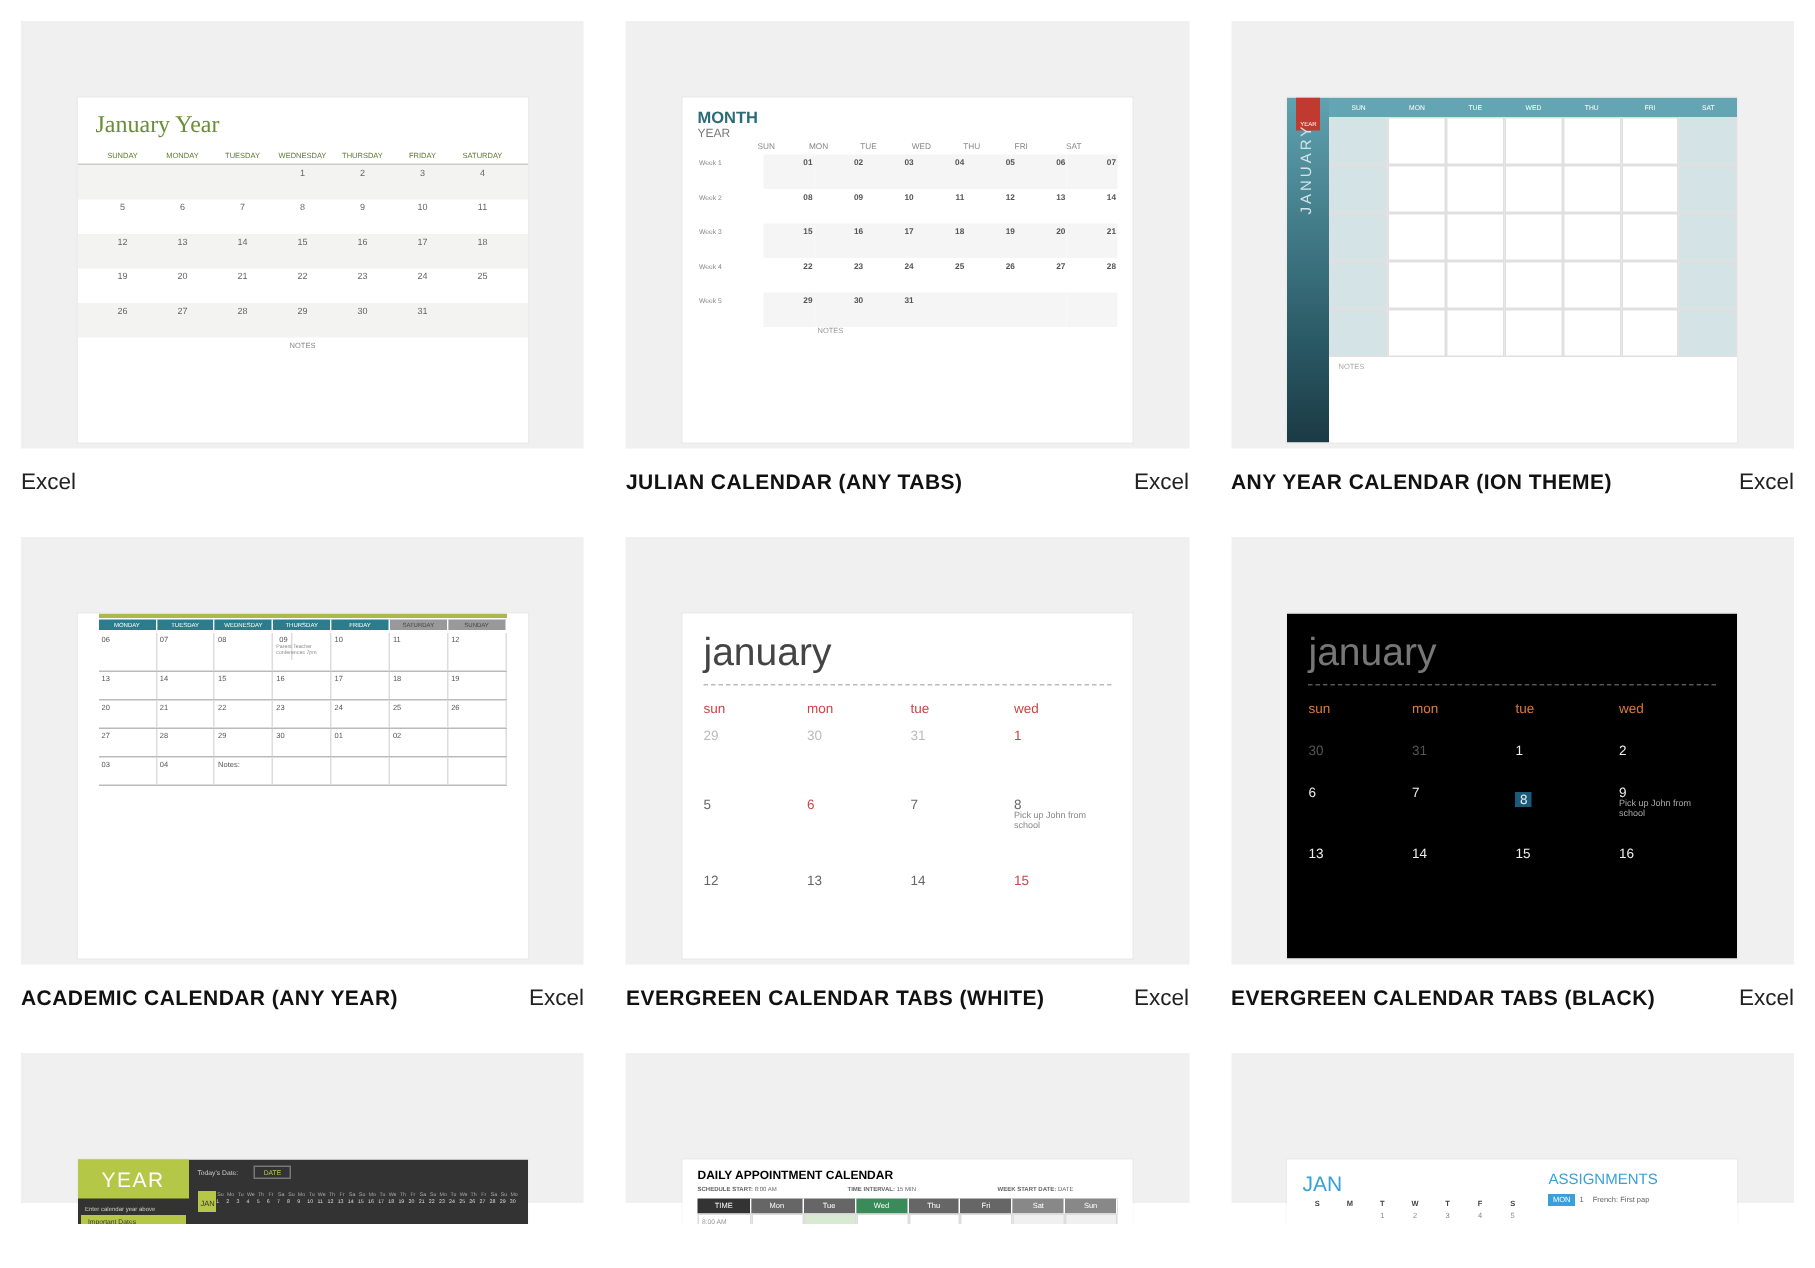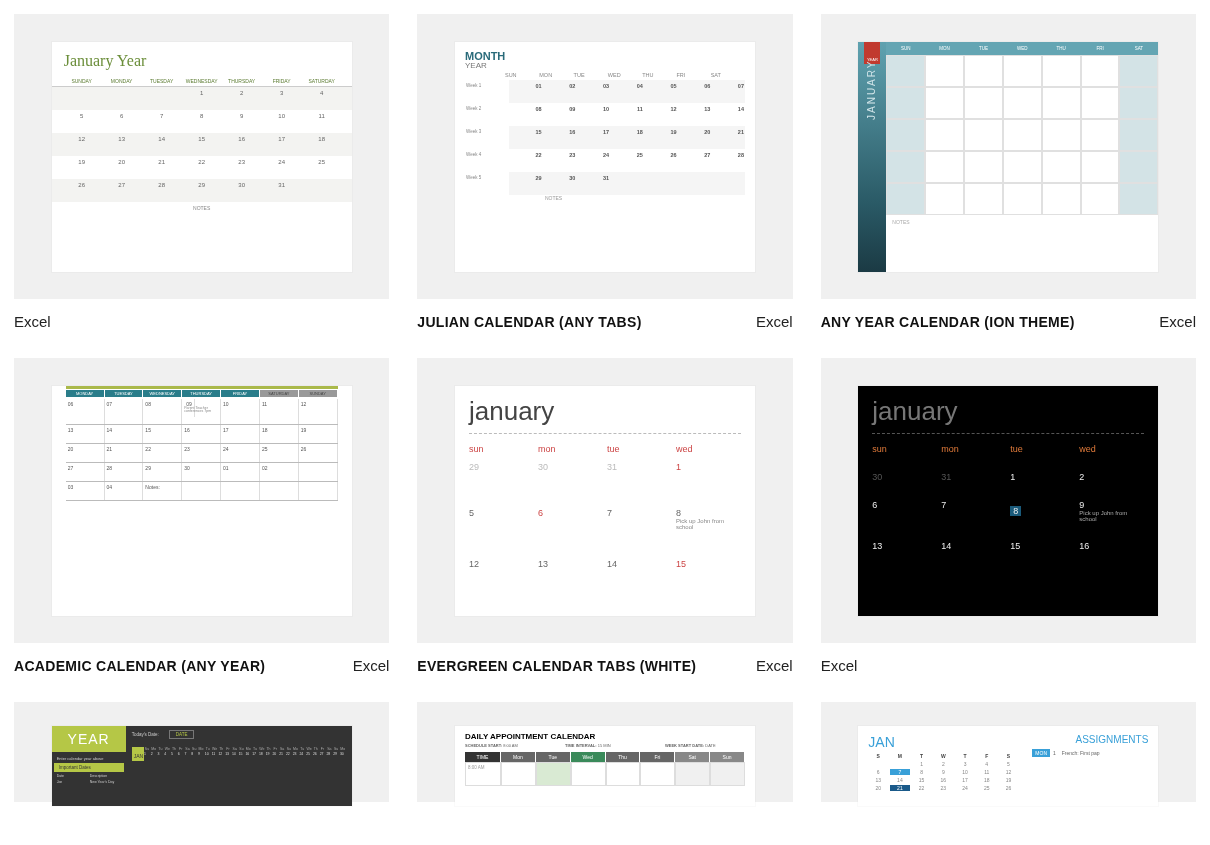--- a/index.html
+++ b/index.html
@@ -3,21 +3,21 @@
 <meta charset="utf-8">
 <style>
   * { box-sizing: border-box; margin: 0; padding: 0; }
   body { font-family: "Segoe UI", Arial, sans-serif; background: #fff; padding: 14px; width: 1210px; }
   .grid { display: grid; grid-template-columns: repeat(3, 1fr); gap: 28px; }
   .card { }
   .thumb { background: #f0f0f0; width: 100%; height: 285px; display: flex; align-items: center; justify-content: center; cursor: pointer; }
   .meta { display: flex; justify-content: space-between; align-items: baseline; margin-top: 14px; }
   .title { font-weight: 700; font-size: 14px; letter-spacing: 0.3px; color: #111; }
   .apptype { font-size: 15px; color: #222; }
-  .preview { background: #fff; width: 300px; height: 230px; overflow: hidden; position: relative; box-shadow: 0 0 0 1px rgba(0,0,0,0.02); }
+  .preview { background: #fff; width: 300px; height: 230px; overflow: hidden; position: relative; box-shadow: 0 0 0 1px rgba(0,0,0,0.02); margin-top: 47px; }
   .preview.short { height: 80px; }
   .grid .card:nth-child(n+7) .thumb { height: 100px; align-items: flex-start; padding-top: 24px; }
 
   
   .p1-title { font-family: Georgia, serif; color: #6b8e3a; font-size: 16px; padding: 10px 12px 6px; }
   .p1-dow { display: grid; grid-template-columns: repeat(7,1fr); padding: 0 10px; font-size: 5px; color: #5a7a30; border-bottom: 1px solid #ccc; }
   .p1-dow span { text-align: center; padding: 2px 0; }
   .p1-body .row { display: grid; grid-template-columns: repeat(7,1fr); font-size: 6px; color: #666; padding: 0 10px; }
   .p1-body .row span { text-align: center; padding: 3px 0 14px; }
   .p1-body .row:nth-child(odd) { background: #f3f3f1; }
@@ -118,21 +118,21 @@
   
   .p9 { display:flex; height:80px; padding:8px 10px; gap:14px; font-size:6px; color:#666; }
   .p9-c { flex:0 0 150px; }
   .p9-j { color:#39a0d8; font-size:14px; font-weight:300; }
   .p9-mini { display:grid; grid-template-columns:repeat(7,1fr); font-size:5px; gap:2px; margin-top:3px; }
   .p9-mini span { text-align:center; color:#888;}
   .p9-mini .h { color:#444; font-weight:600;}
   .p9-mini .hl { background:#39a0d8; color:#fff; }
   .p9-mini .hl2 { background:#1a5a8a; color:#fff;}
   .p9-a { flex:1; }
-  .p9-at { color:#39a0d8; font-size:10px; text-align:right; }
+  .p9-at { color:#39a0d8; font-size:10px; }
   .p9-row { display:flex; font-size:5px; margin-top:4px; }
   .p9-row .m { background:#39a0d8; color:#fff; padding:1px 3px; }
   .p9-row .n { padding:1px 3px; }
 </style>
 </head>
 <body>
 
 <div class="grid">
 
   <div class="card">
@@ -494,20 +494,21 @@
               </div>
             <div class="p6-d">13</div>
               <div class="p6-d">14</div>
               <div class="p6-d">15</div>
               <div class="p6-d">16</div>
           </div>
         </div>
       </div>
     </div>
     <div class="meta">
+      <div class="title">EVERGREEN CALENDAR TABS (BLACK)</div>
       <div class="apptype">Excel</div>
     </div>
   </div>
 
   <div class="card">
     <div class="thumb">
       <div class="preview short">
         <div class="p7">
           <div class="p7-l">
             <div class="p7-y">YEAR</div>

